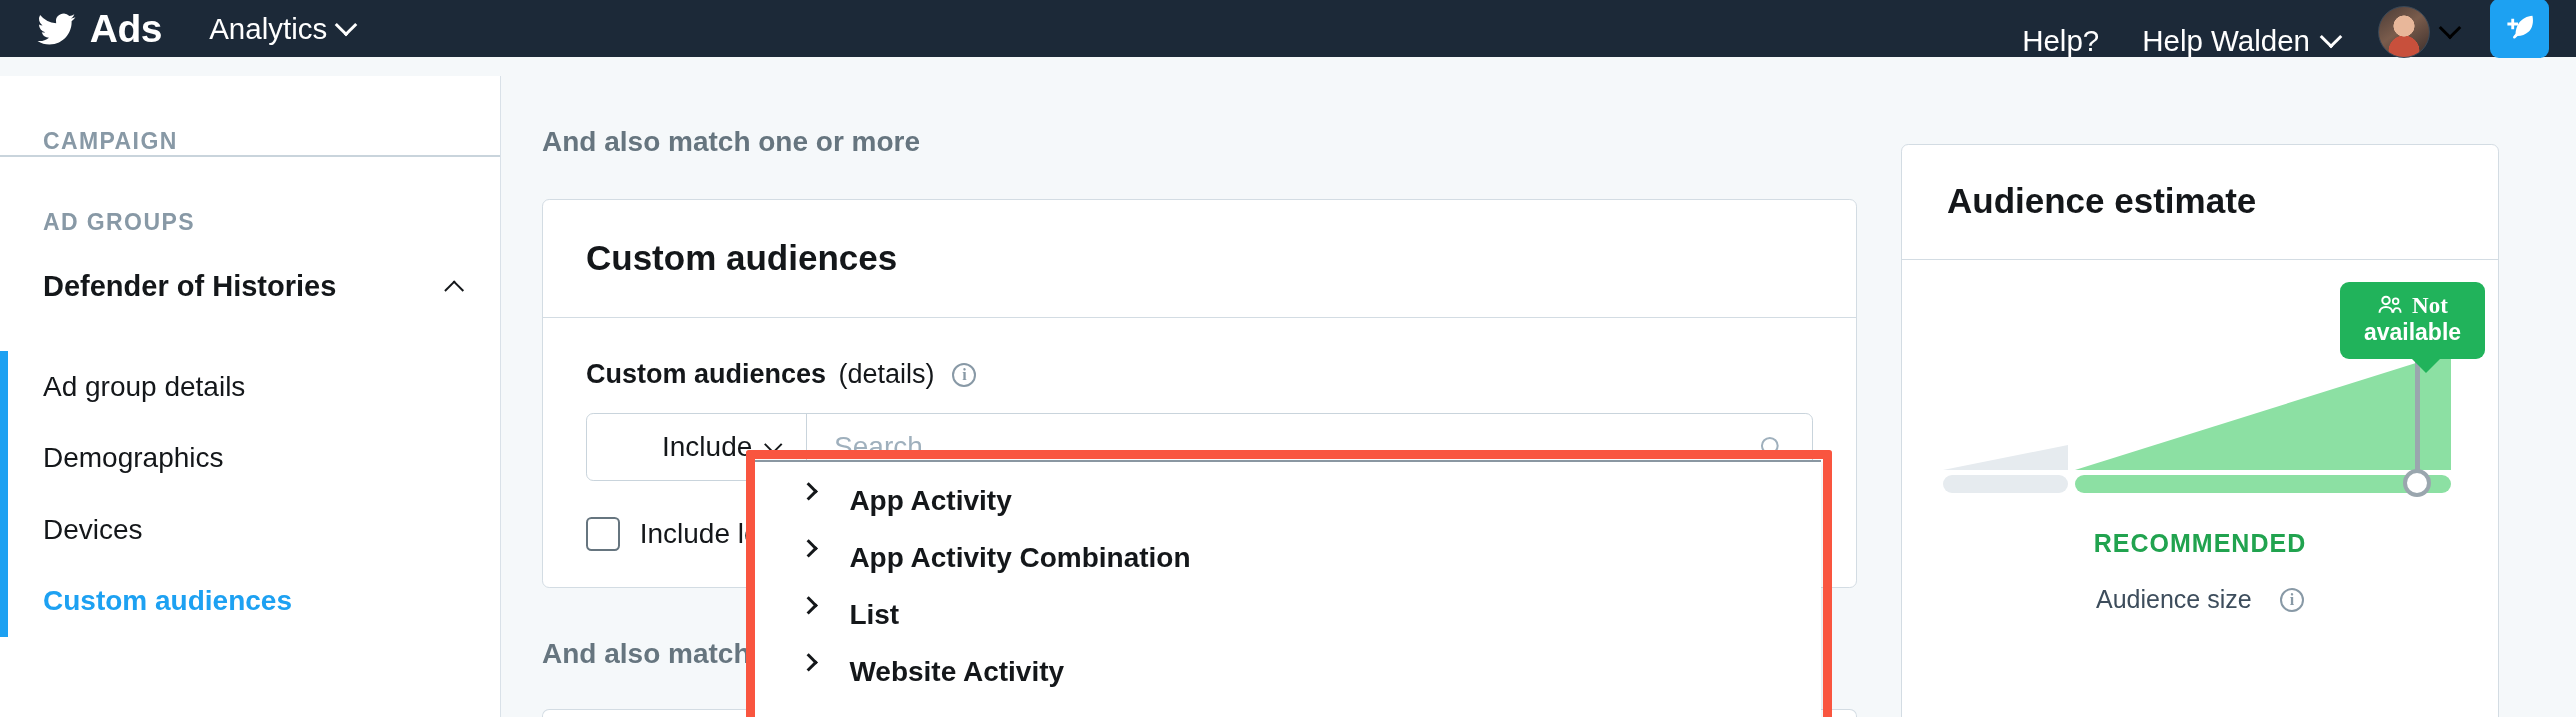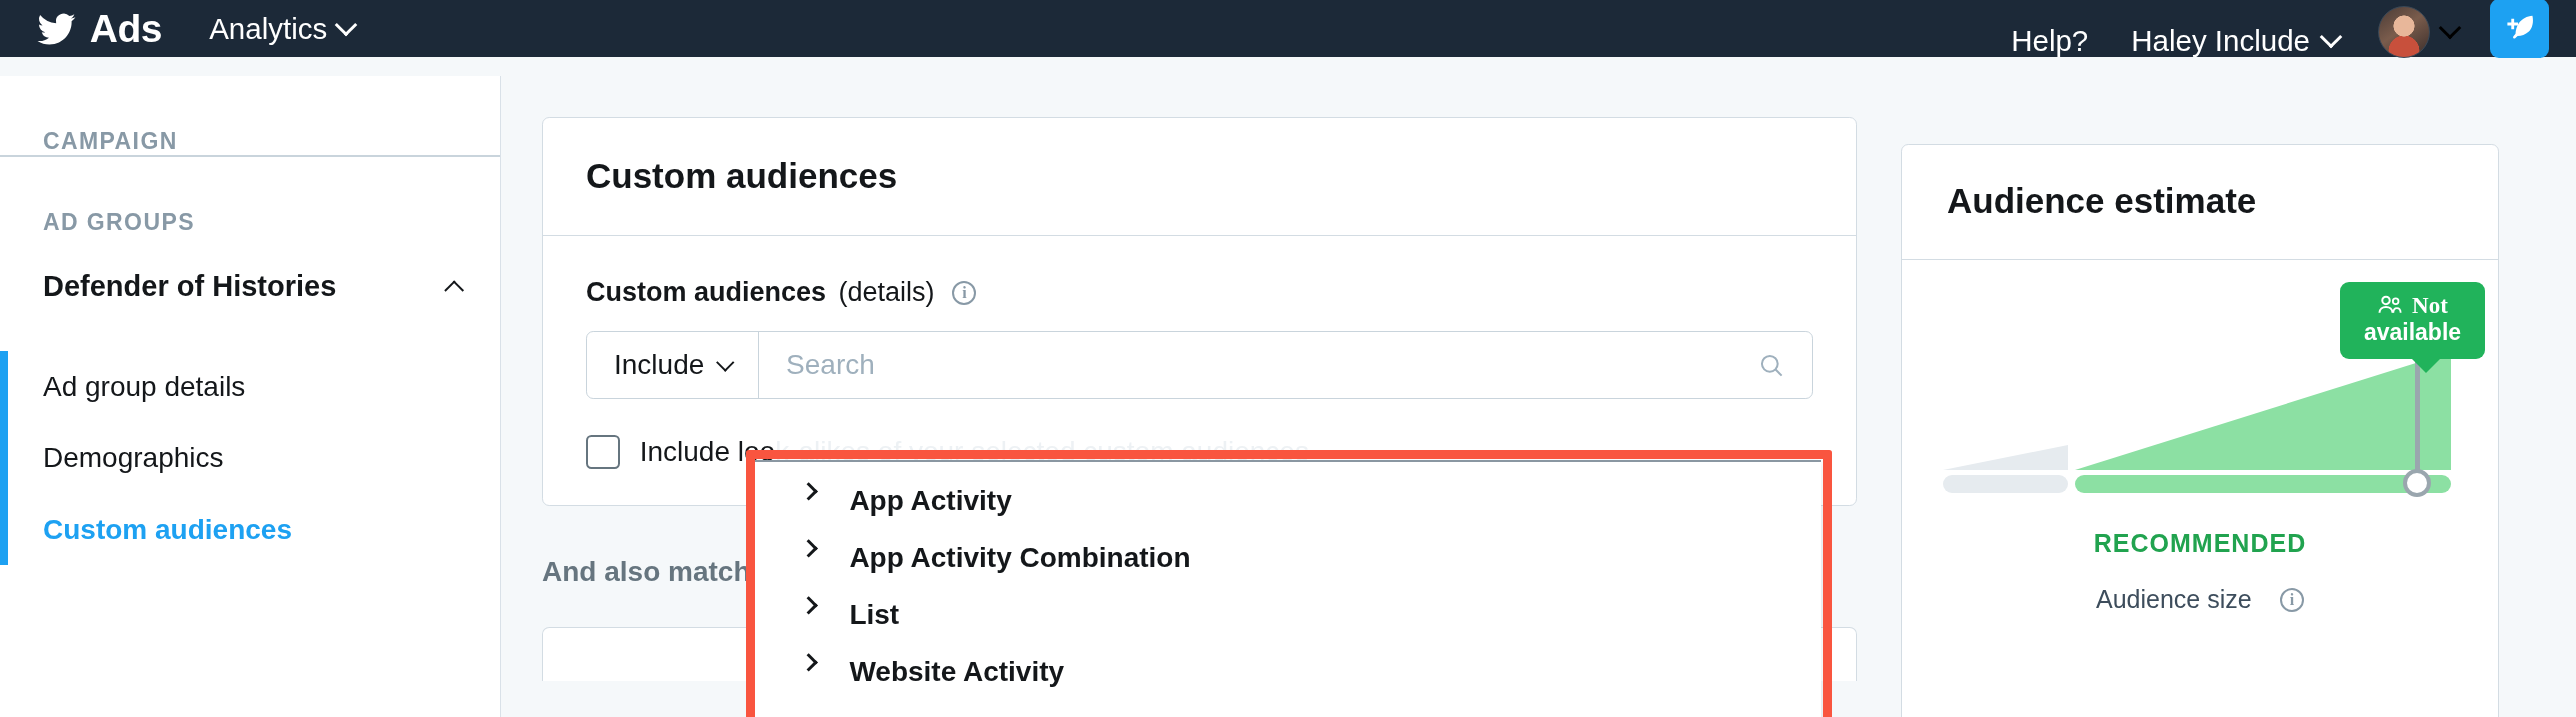--- a/index.html
+++ b/index.html
@@ -107,21 +107,21 @@
   .info-icon {
     width:24px; height:24px; border-radius:50%;
     border:2.2px solid #8899A6; color:#8899A6;
     font-size:16px; font-weight:bold; font-family:"Liberation Serif", serif;
     display:inline-flex; align-items:center; justify-content:center;
     margin-left:5.4px;
   }
   .search-row {
     margin-top:23px; display:flex; align-items:stretch;
     border:1.8px solid #C9D4DC; border-radius:7.2px; background:#fff;
-    height:68px; overflow:hidden;
+    height:68px; overflow:hidden;padding-left:48px;
   }
   .include-sel {
     display:flex; align-items:center; gap:14.3px;
     padding:0 27px 0 27px; font-size:28px; color:#14171A;
     border-right:1.8px solid #C9D4DC; white-space:nowrap;
   }
   .include-sel .chev { width:12.5px; height:12.5px; border-width:2.7px; border-color:#14171A; margin-bottom:5.4px;}
   .search-box {
     flex:1; display:flex; align-items:center; justify-content:space-between;
     padding:0 27px;
@@ -250,21 +250,21 @@
     </div>
 
     <div class="tb-analytics">
       <span>Analytics</span>
       <span class="chev"></span>
     </div>
 
     <div class="tb-right">
       <span class="tb-help">Help?</span>
       <div class="tb-user">
-        <span>Haley Include</span>
+        <span>Help Walden</span>
         <span class="chev"></span>
       </div>
       <div class="avatar-wrap">
         <div class="avatar"></div>
         <span class="chev"></span>
       </div>
       <div class="compose-btn">
         <svg width="36" height="36" viewBox="0 0 24 24">
           <path fill="#ffffff" d="M20.3 3.1c-3.6.2-7 2-9 4.9-1.5 2.2-2.2 4.8-2.3 7.2l-1.5 1.8a.9.9 0 0 0 1.3 1.2l1.6-1.5c2.6 0 5.3-.9 7.3-2.8 2.6-2.5 3.5-6.5 2.6-10.8z"></path>
           <path fill="#ffffff" d="M6.2 5.1v2.6H3.6v1.9h2.6v2.6h1.9V9.6h2.6V7.7H8.1V5.1z"></path>
@@ -280,25 +280,27 @@
     <div class="sb-section-label">AD GROUPS</div>
     <div class="sb-title">
       <span>Defender of Histories</span>
       <span class="chev up"></span>
     </div>
 
     <div class="sb-nav">
       <div class="sb-accent"></div>
       <div class="sb-item">Ad group details</div>
       <div class="sb-item">Demographics</div>
+      <div class="sb-item">Devices</div>
       <div class="sb-item active">Custom audiences</div>
     </div>
   </div>
 
   <div class="main">
+    <div class="main-head">And also match one or more</div>
 
     <div class="card">
       <div class="card-title">Custom audiences</div>
       <div class="card-body">
         <div class="field-label">
           <b>Custom audiences</b>
           <span class="opt">(details)</span>
           <span class="info-icon">i</span>
         </div>
 

